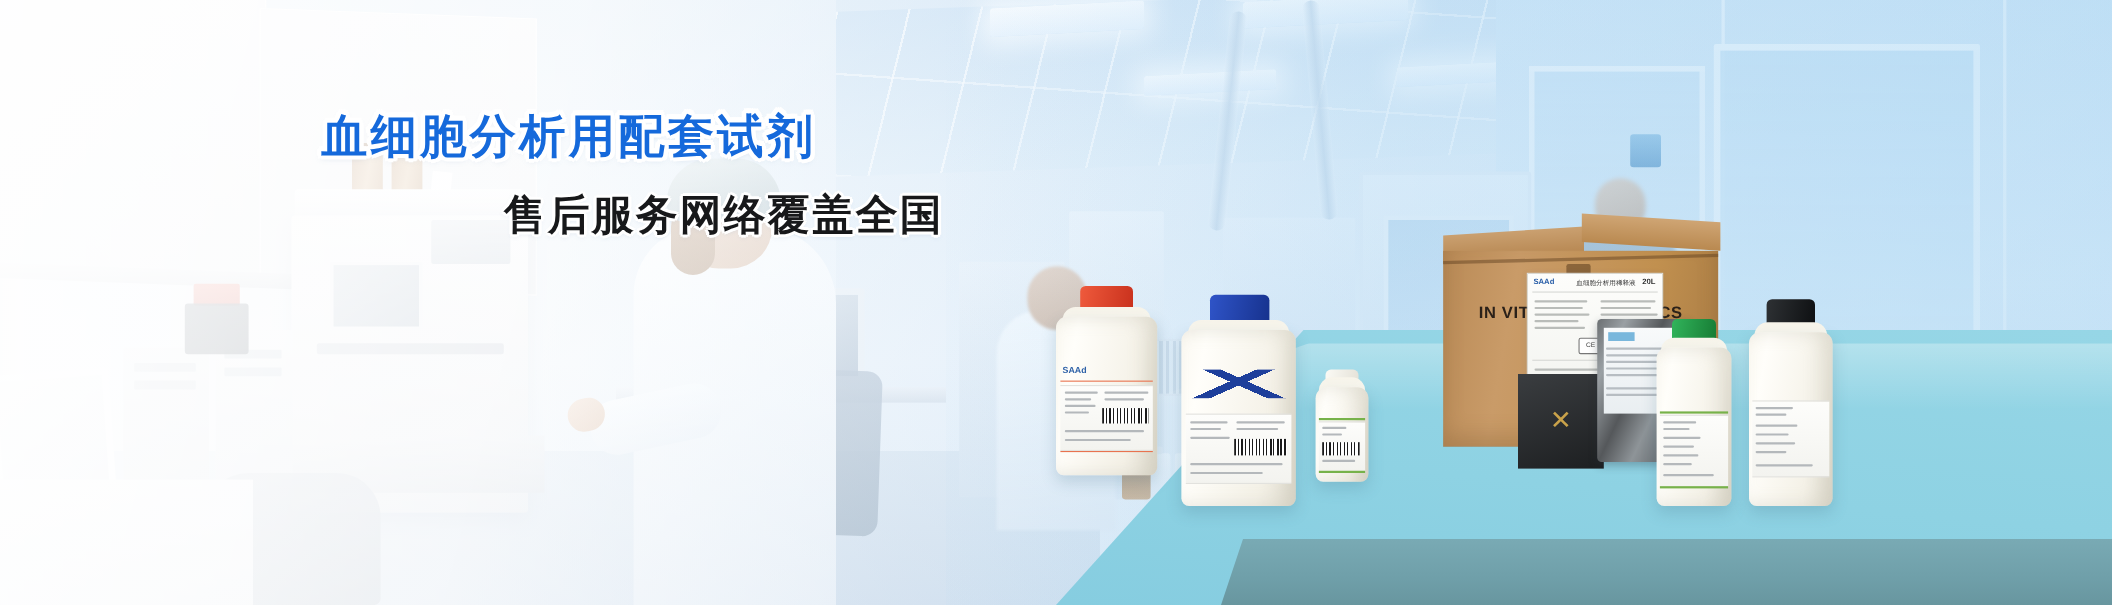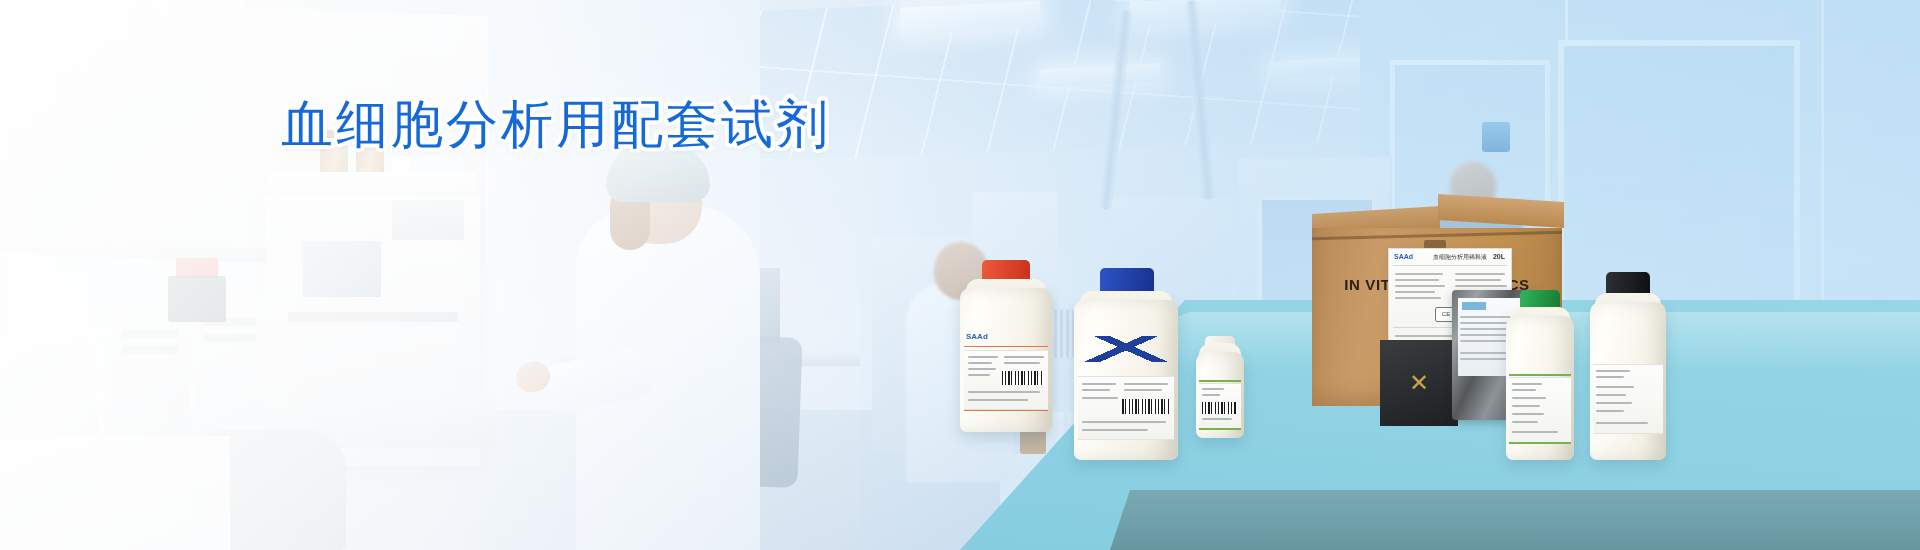--- a/index.html
+++ b/index.html
@@ -430,24 +430,24 @@
   .b-chev{
     position:absolute;width:100%;height:26px;left:0;
     background:
       linear-gradient(-24deg, transparent 48%, #1e3f9b 48%, #1e3f9b 58%, transparent 58%),
       linear-gradient(24deg, transparent 48%, #1e3f9b 48%, #1e3f9b 58%, transparent 58%);
   }
   .b-green{position:absolute;height:2px;background:#77b24a;}
 
   
   .headline{
-    position:absolute;left:281px;top:96px;
+    position:absolute;left:292px;top:96px;
     font-family:"Liberation Sans","DejaVu Sans",sans-serif;
-    font-weight:400;
-    font-size:52px;
+    font-weight:700;
+    font-size:42px;
     line-height:56px;
     letter-spacing:3px;
     color:#1569db;
     -webkit-text-stroke:0px;
     text-shadow:
       -3px -3px 0 #ffffff,  3px -3px 0 #ffffff,
       -3px  3px 0 #ffffff,  3px  3px 0 #ffffff,
       -4px  0   0 #ffffff,  4px  0   0 #ffffff,
        0   -4px 0 #ffffff,  0    4px 0 #ffffff,
       -2px -4px 0 #ffffff,  2px -4px 0 #ffffff,
@@ -701,14 +701,15 @@
       <div class="b-line" style="left:3px;top:11px;width:28px;"></div>
       <div class="b-line" style="left:3px;top:21px;width:38px;"></div>
       <div class="b-line" style="left:3px;top:29px;width:30px;"></div>
       <div class="b-line" style="left:3px;top:37px;width:36px;"></div>
       <div class="b-line" style="left:3px;top:45px;width:28px;"></div>
       <div class="b-line" style="left:3px;top:57px;width:52px;"></div>
     </div>
   </div>
 
   <div class="headline">血细胞分析用配套试剂</div>
+  <div class="subline">售后服务网络覆盖全国</div>
 
 </div>
 
 </body></html>

